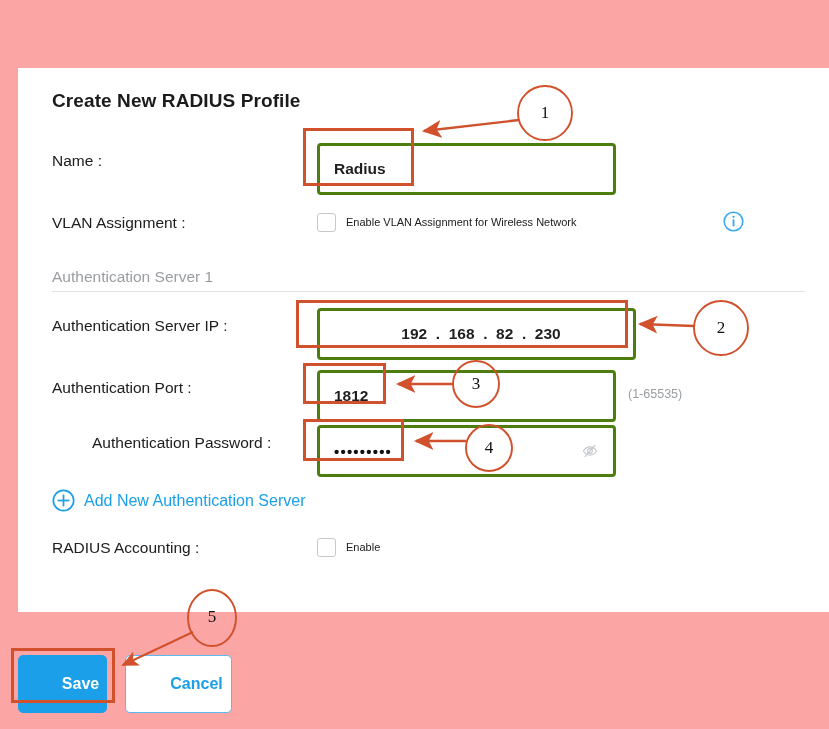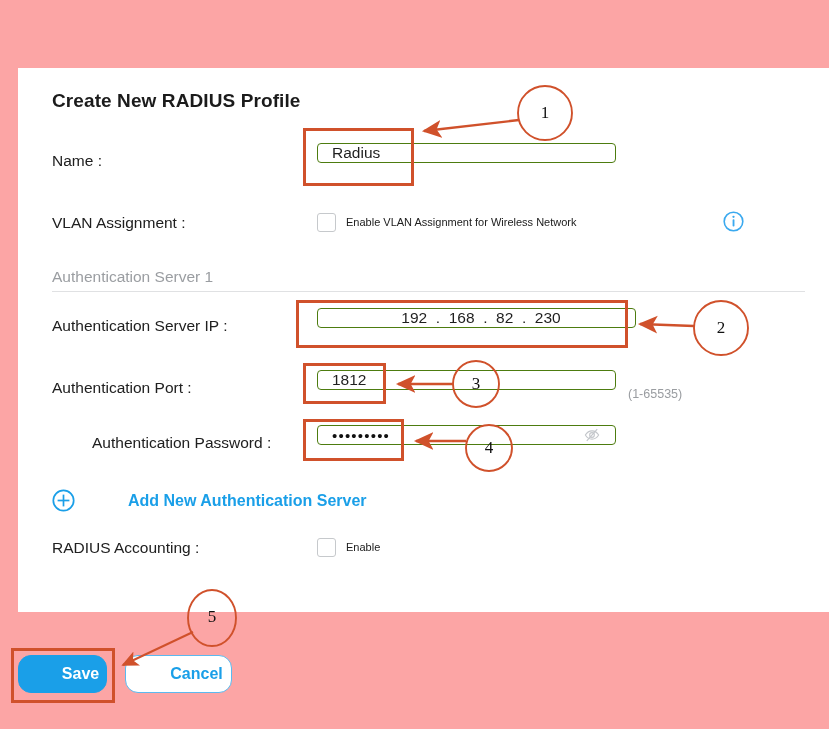--- a/index.html
+++ b/index.html
@@ -57,29 +57,30 @@
     left: 34px;
     width: 753px;
     height: 1px;
     background: #e0e1e3;
   }
 
   
   .inp {
     position: absolute;
     box-sizing: border-box;
-    border: 1px solid #4d7c0f;
+    border: 3px solid #4d7c0f;
     border-radius: 4px;
     background: #fff;
-    height: 20px;
+    height: 52px;
     font-size: 15.5px;
     color: #1f1f1f;
     display: flex;
     align-items: center;
     padding-left: 14px;
+    font-weight: bold;
   }
   .inp .val { white-space: pre; }
   .ip-val {
     letter-spacing: 0px;
     font-size: 15.5px;
     color: #1f1f1f;
     white-space: pre;
   }
   .pw-dots {
     font-size: 15px;
@@ -125,32 +126,31 @@
   .add-link {
     position: absolute;
     left: 34px;
     display: flex;
     align-items: center;
     cursor: pointer;
   }
   .add-link .plus { width: 23px; height: 23px; margin-right: 9px; }
   .add-link .txt {
     font-size: 16px;
-    font-weight: bold;
+    font-weight: normal;
     color: #1a9fe8;
     white-space: nowrap;
-    margin-left: 44px;
   }
 
   
   .btn {
     position: absolute;
     box-sizing: border-box;
-    height: 38px;
-    border-radius: 13px;
+    height: 58px;
+    border-radius: 5px;
     font-size: 16px;
     font-weight: bold;
     display: flex;
     align-items: center;
     justify-content: center;
     cursor: pointer;
     white-space: nowrap;
     padding-left: 36px;
   }
   .btn-save {

